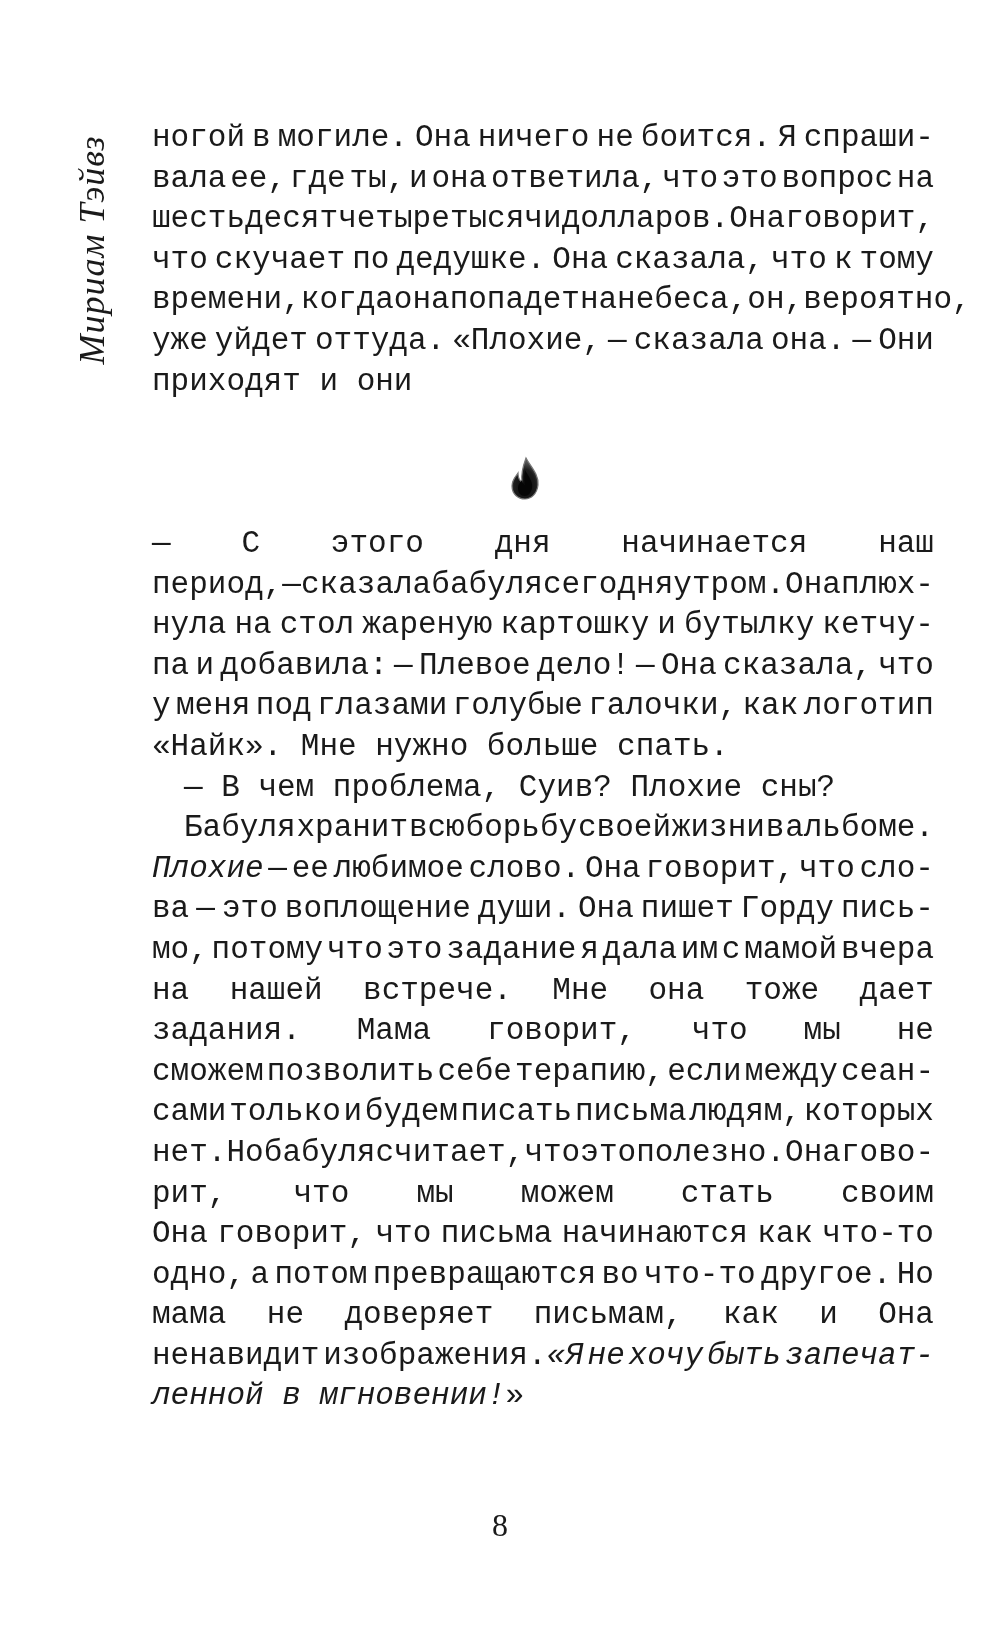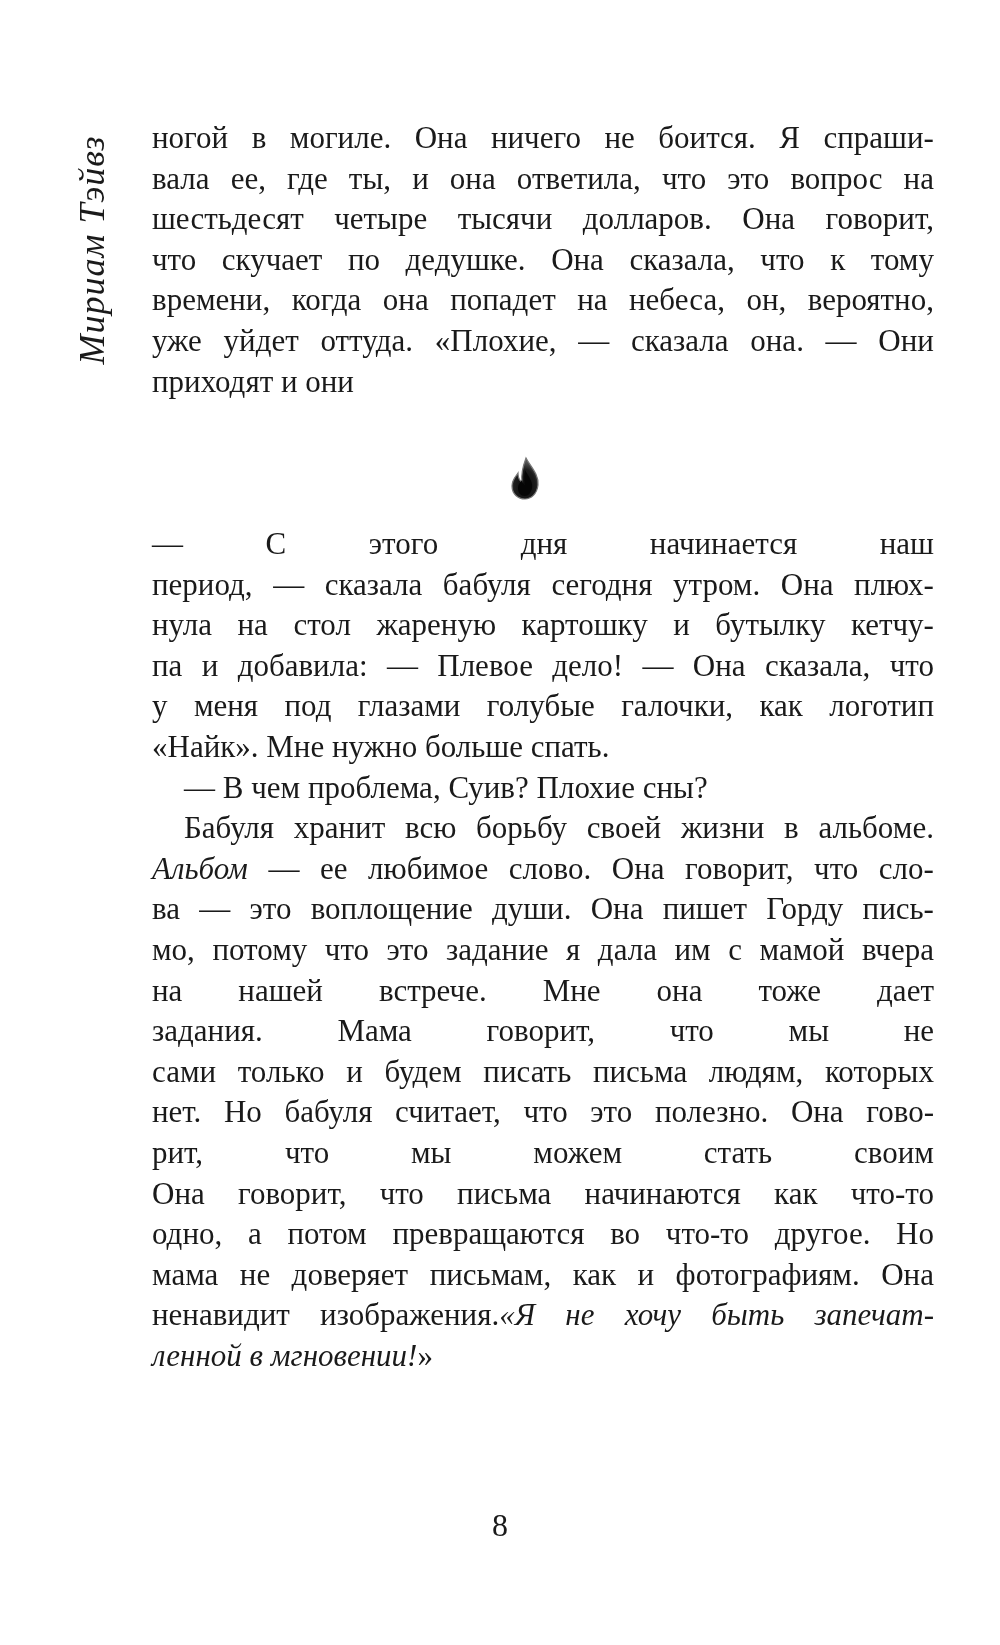--- a/index.html
+++ b/index.html
@@ -42,20 +42,21 @@
       line-height: 40.6px;
     }
     .block1 { top: 118px; }
     .block2 { top: 524px; }
     .line {
       display: block;
       white-space: nowrap;
       text-align: justify;
       text-align-last: justify;
       height: 40.6px;
+      font-family: Liberation Mono, monospace;
     }
     .just {
       display: flex;
       justify-content: space-between;
       white-space: nowrap;
     }
     .left {
       display: flex;
       justify-content: flex-start;
       white-space: pre;
@@ -227,21 +228,21 @@
       <span class="w">Бабуля</span>
       <span class="w">хранит</span>
       <span class="w">всю</span>
       <span class="w">борьбу</span>
       <span class="w">своей</span>
       <span class="w">жизни</span>
       <span class="w">в</span>
       <span class="w">альбоме.</span>
     </div>
   <div class="line just">
-      <span class="w"><span class="it">Альбом</span></span>
+      <span class="w"><span class="it">Плохие</span></span>
       <span class="w"><span>—</span></span>
       <span class="w"><span>ее</span></span>
       <span class="w"><span>любимое</span></span>
       <span class="w"><span>слово.</span></span>
       <span class="w"><span>Она</span></span>
       <span class="w"><span>говорит,</span></span>
       <span class="w"><span>что</span></span>
       <span class="w"><span>сло-</span></span>
     </div>
   <div class="line just">
@@ -279,20 +280,29 @@
     </div>
   <div class="line just">
       <span class="w"><span>задания.</span></span>
       <span class="w"><span>Мама</span></span>
       <span class="w"><span>говорит,</span></span>
       <span class="w"><span>что</span></span>
       <span class="w"><span>мы</span></span>
       <span class="w"><span>не</span></span>
     </div>
   <div class="line just">
+      <span class="w">сможем</span>
+      <span class="w">позволить</span>
+      <span class="w">себе</span>
+      <span class="w">терапию,</span>
+      <span class="w">если</span>
+      <span class="w">между</span>
+      <span class="w">сеан-</span>
+    </div>
+  <div class="line just">
       <span class="w">сами</span>
       <span class="w">только</span>
       <span class="w">и</span>
       <span class="w">будем</span>
       <span class="w">писать</span>
       <span class="w">письма</span>
       <span class="w">людям,</span>
       <span class="w">которых</span>
     </div>
   <div class="line just">
@@ -333,21 +343,20 @@
       <span class="w">другое.</span>
       <span class="w">Но</span>
     </div>
   <div class="line just">
       <span class="w">мама</span>
       <span class="w">не</span>
       <span class="w">доверяет</span>
       <span class="w">письмам,</span>
       <span class="w">как</span>
       <span class="w">и</span>
-      <span class="w">фотографиям.</span>
       <span class="w">Она</span>
     </div>
   <div class="line just">
       <span class="w"><span>ненавидит</span></span>
       <span class="w"><span>изображения.</span><span class="it">«Я</span></span>
       <span class="w"><span class="it">не</span></span>
       <span class="w"><span class="it">хочу</span></span>
       <span class="w"><span class="it">быть</span></span>
       <span class="w"><span class="it">запечат-</span></span>
     </div>

